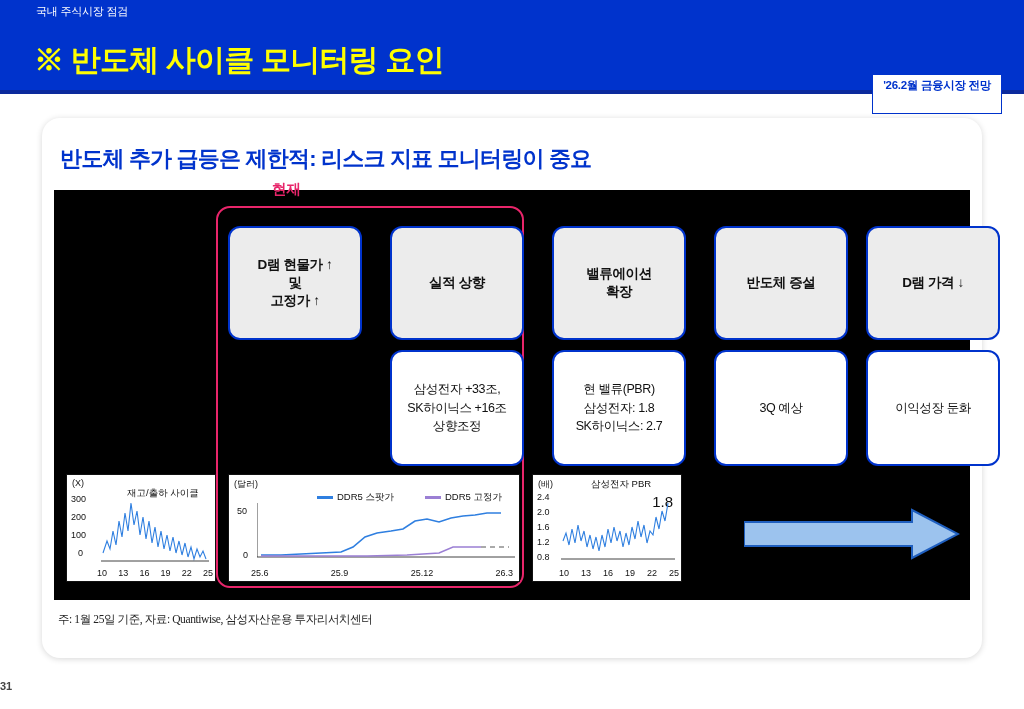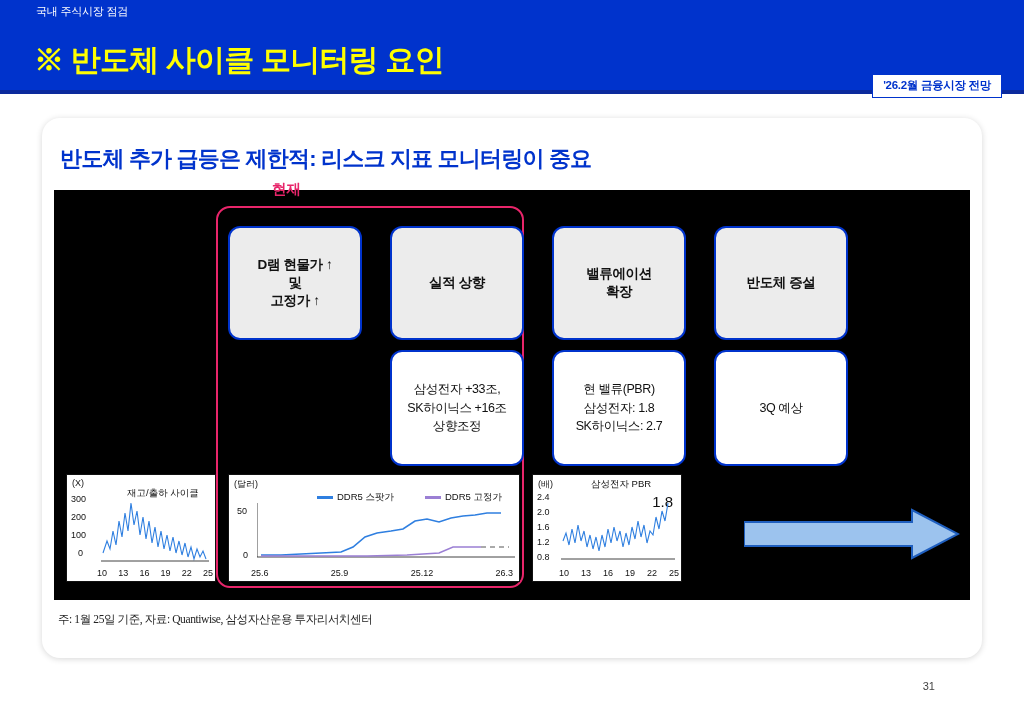--- a/index.html
+++ b/index.html
@@ -50,21 +50,21 @@
     letter-spacing: -0.8px;
   }
   .header-tag {
     position: absolute;
     right: 22px; top: 74px;
     background: #ffffff;
     border: 1px solid #0033cc;
     color: #0033cc;
     font-size: 11.5px;
     font-weight: bold;
-    padding: 3px 10px 4px 10px;
+    padding: 3px 10px 20px 10px;
     letter-spacing: -0.3px;
   }
 
   
   .card {
     position: absolute;
     left: 42px; top: 118px;
     width: 940px; height: 540px;
     background: #ffffff;
     border-radius: 18px;
@@ -216,23 +216,24 @@
     left: 16px; top: 494px;
     font-size: 11.5px;
     color: #222222;
     letter-spacing: -0.4px;
     font-family: Liberation Serif, serif;
   }
   .page-num {
     position: absolute;
     left: 0; top: 680px;
     width: 935px;
-    text-align: right;
+    text-align: left;
     font-size: 11px;
     color: #444444;
+    font-weight: bold;
   }
 </style>
 </head>
 <body>
 
 <div class="top-strip"></div>
 <div class="top-kicker">국내 주식시장 점검</div>
 
 <div class="title-band">
   <div class="accent-line"></div>
@@ -269,20 +270,24 @@
       <div class="box box-bottom" style="white-space:pre-line">현 밸류(PBR)
 삼성전자: 1.8
 SK하이닉스: 2.7</div>
     </div>
 
     <div class="col col-4">
       <div class="box box-top" style="white-space:pre-line">반도체 증설</div>
       <div class="box box-bottom" style="white-space:pre-line">3Q 예상</div>
     </div>
 
+    <div class="col col-5">
+      <div class="box box-top" style="white-space:pre-line">D램 가격 ↓</div>
+      <div class="box box-bottom" style="white-space:pre-line">이익성장 둔화</div>
+    </div>
 
     <div class="minichart mc1">
       <div class="mc-unit">(X)</div>
       <div style="position:absolute;left:60px;top:12px;font-size:9.5px;color:#111;">재고/출하 사이클</div>
       <div class="mc-yaxis" style="top:20px;">300</div>
       <div class="mc-yaxis" style="top:38px;">200</div>
       <div class="mc-yaxis" style="top:56px;">100</div>
       <div class="mc-yaxis" style="top:74px;left:11px;">0</div>
       <svg width="108" height="74" style="position:absolute;left:34px;top:16px;">
         <polyline fill="none" stroke="#2f7fe0" stroke-width="1.1" points="2,62 6,50 9,58 12,40 15,54 18,30 21,46 24,22 27,40 30,12 33,34 36,20 39,44 42,26 45,48 48,30 51,52 54,36 57,56 60,40 63,58 66,44 69,60 72,46 75,62 78,50 81,64 84,52 87,66 90,56 93,68 96,58 99,66 102,60 105,68"></polyline>

